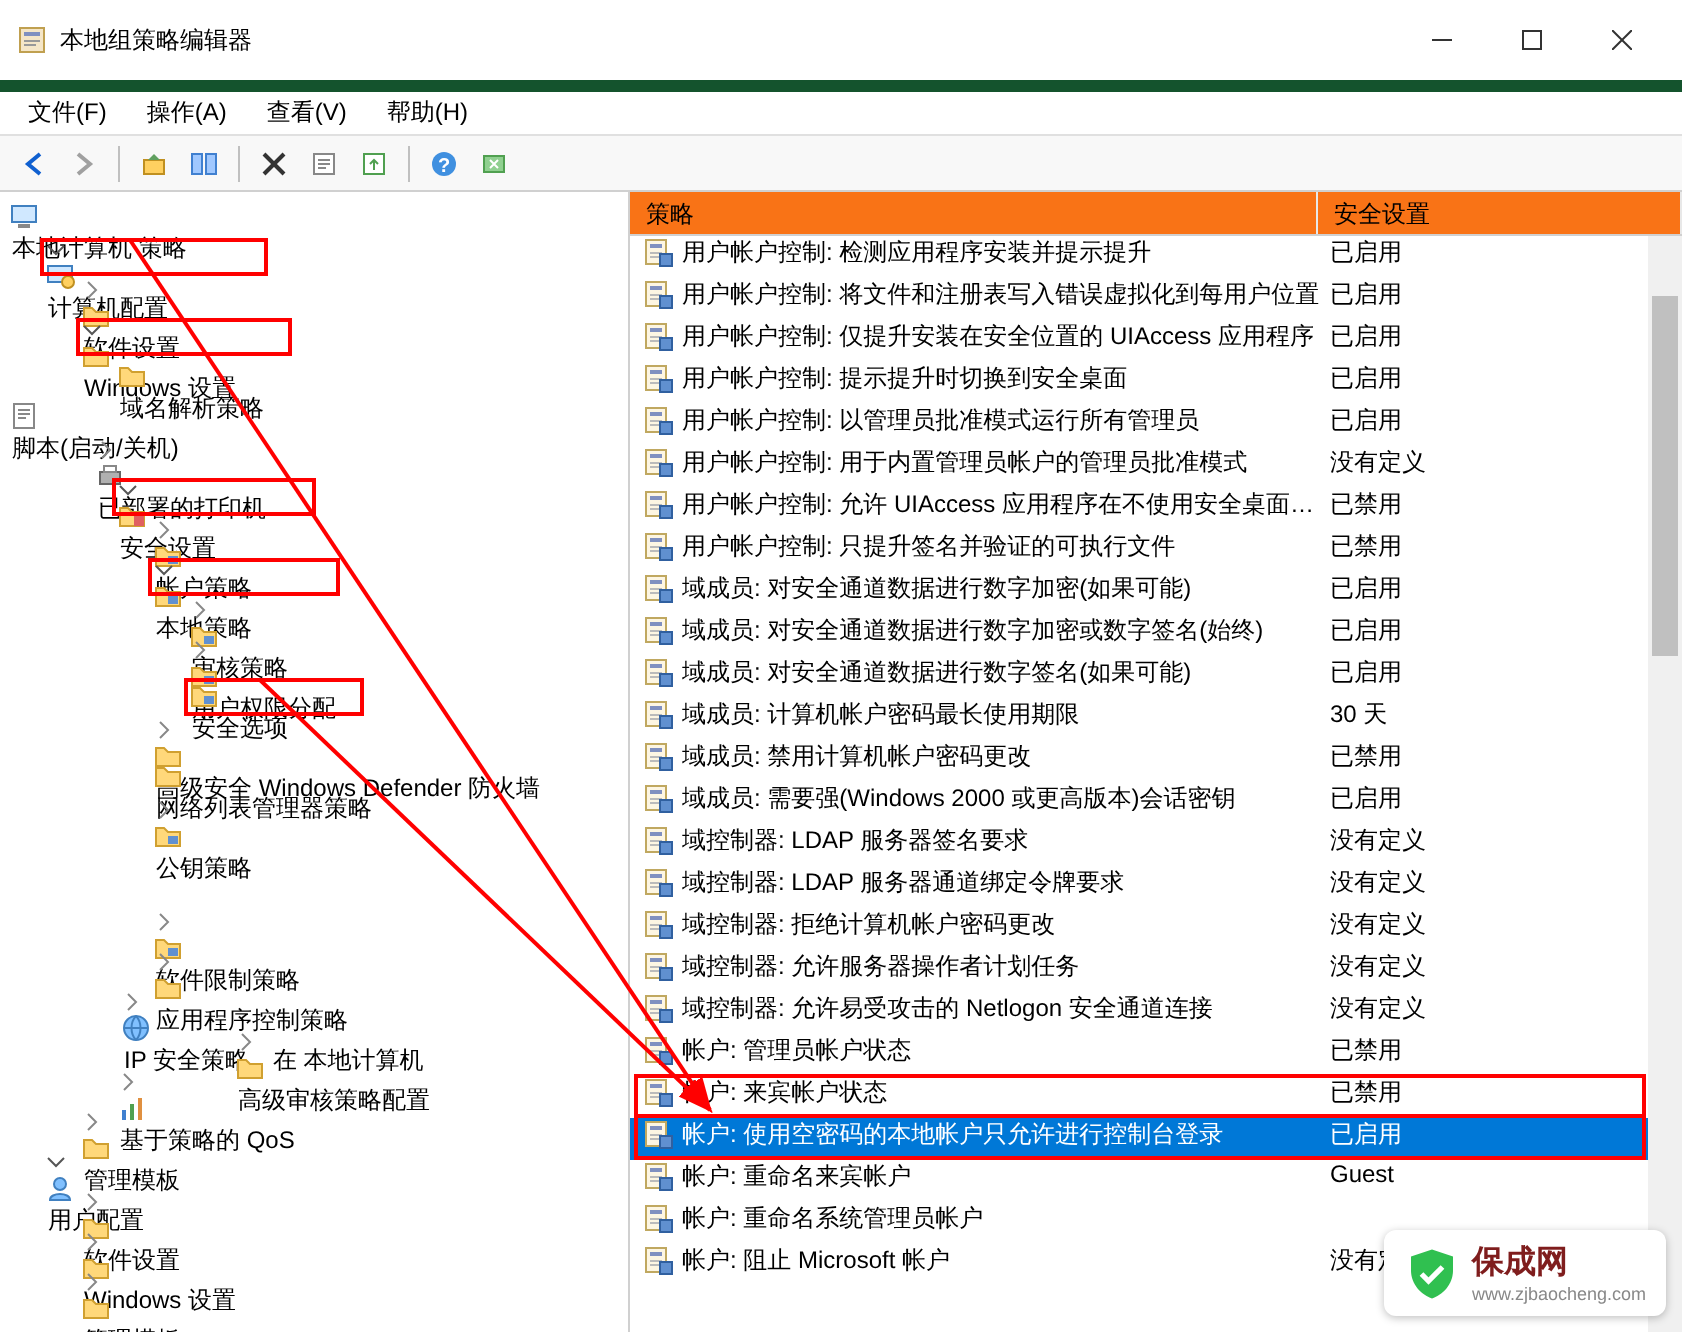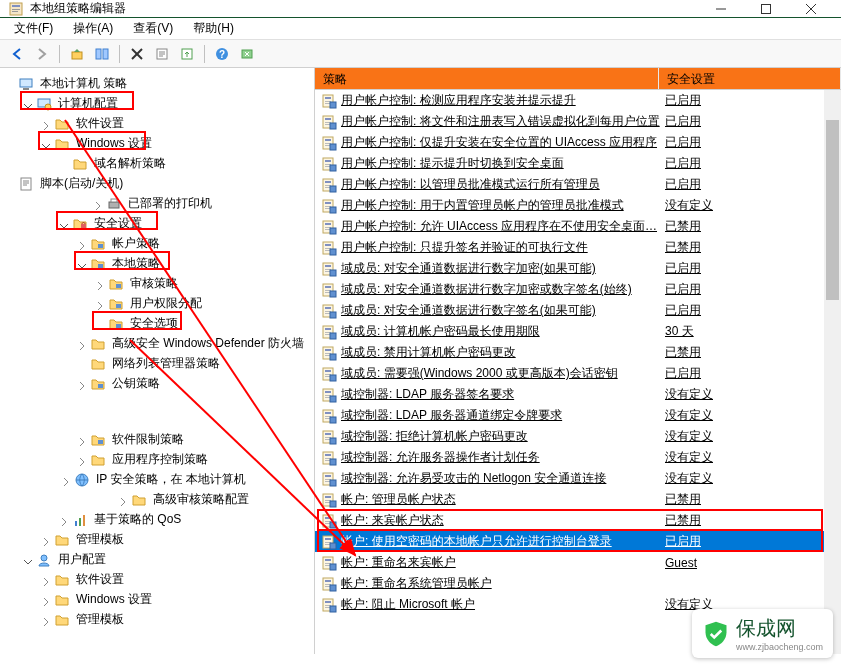--- a/index.html
+++ b/index.html
@@ -1,47 +1,47 @@
 <!DOCTYPE html>
 <html><head>
 <meta charset="utf-8">
 <style>
 * { box-sizing: border-box; margin: 0; padding: 0; }
 body { font-family: "Microsoft YaHei", "SimSun", sans-serif; font-size: 12px; background: #fff; width: 841px; height: 666px; overflow: hidden; position: relative; }
-.titlebar { height: 18px; background: #fff; border-bottom: 1px solid #14532d; display: flex; align-items: center; padding: 0 8px; }
+.titlebar { height: 46px; background: #fff; border-bottom: 6px solid #14532d; display: flex; align-items: center; padding: 0 8px; }
 .titlebar .app-icon { width: 16px; height: 16px; margin-right: 6px; }
 .titlebar .title { flex: 1; font-size: 12px; }
 .titlebar .win-btn { width: 45px; height: 30px; display: flex; align-items: center; justify-content: center; }
 .menubar { height: 22px; display: flex; align-items: center; padding: 0 8px; gap: 8px; border-bottom: 1px solid #e0e0e0; }
 .menubar span { padding: 2px 6px; }
 .toolbar { height: 28px; display: flex; align-items: center; padding: 0 6px; gap: 3px; border-bottom: 1px solid #d0d0d0; background: #f8f8f8; }
 .tool-btn { width: 22px; height: 22px; display: flex; align-items: center; justify-content: center; border: 1px solid transparent; }
 .tool-sep { width: 1px; height: 18px; background: #c0c0c0; margin: 0 3px; }
 .content { display: flex; height: calc(666px - 30px - 22px - 28px); }
 .tree-pane { width: 315px; border-right: 1px solid #d0d0d0; overflow-y: auto; padding: 4px 0; position: relative; }
 .list-pane { flex: 1; overflow-y: auto; position: relative; }
-.tree-row { display: flex; align-items: flex-end; height: 20px; padding-left: 4px; white-space: nowrap; position: relative; }
+.tree-row { display: flex; align-items: flex-start; height: 20px; padding-left: 4px; white-space: nowrap; position: relative; flex-direction: column; }
 .tree-row .expander { width: 12px; height: 12px; display: inline-flex; align-items: center; justify-content: center; font-size: 10px; color: #555; margin-right: 2px; }
 .tree-row .icon { width: 16px; height: 16px; margin-right: 4px; display: inline-flex; align-items: center; justify-content: center; }
 .tree-row .label { padding: 0 2px; }
 .redbox { border: 2px solid #ff0000; position: absolute; pointer-events: none; z-index: 10; }
 .list-header { display: flex; height: 22px; border-bottom: 1px solid #d0d0d0; background: #f97316; position: sticky; top: 0; }
 .list-header .col { padding: 3px 8px; border-right: 1px solid #e8e8e8; font-weight: normal; }
 .list-header .col1 { width: 344px; }
 .list-header .col2 { flex: 1; }
-.list-row { display: flex; height: 21px; align-items: center; padding-left: 6px; position: relative; text-decoration: underline; }
+.list-row { display: flex; height: 21px; align-items: flex-start; padding-left: 6px; position: relative; }
 .list-row.selected { background: #0078d7; color: #fff; }
 .list-row .row-icon { width: 16px; height: 16px; margin-right: 4px; display: inline-flex; align-items: center; justify-content: center; }
 .list-row .c1 { width: 324px; overflow: hidden; text-overflow: clip; white-space: nowrap; }
 .list-row .c2 { flex: 1; }
 .scrollbar { position: absolute; right: 0; top: 22px; bottom: 0; width: 17px; background: #f0f0f0; }
 .scrollthumb { position: absolute; left: 2px; right: 2px; top: 30px; height: 180px; background: #c0c0c0; }
 .watermark { position: absolute; right: 8px; bottom: 8px; display: flex; align-items: center; gap: 6px; background: #fff; padding: 6px 10px; border-radius: 6px; box-shadow: 0 1px 4px rgba(0,0,0,.25); z-index: 100; }
 .watermark .shield { width: 28px; height: 28px; }
-.watermark .txt { font-size: 20px; font-weight: normal; color: #14532d; }
+.watermark .txt { font-size: 16px; font-weight: bold; color: #7f1d1d; }
 .watermark .url { font-size: 9px; color: #888; }
 .arrow-svg { position: absolute; top: 0; left: 0; pointer-events: none; z-index: 20; }
 </style>
 </head>
 <body>
 
 <div class="titlebar">
   <span class="app-icon">
     <svg width="16" height="16">
         <rect x="2" y="2" width="12" height="12" fill="#f5e6c8" stroke="#c0a050"></rect>
@@ -204,21 +204,21 @@
         <span class="icon">
           <svg width="16" height="16">
             <rect x="3" y="2" width="10" height="12" fill="#fff" stroke="#888"></rect>
             <line x1="5" y1="5" x2="11" y2="5" stroke="#888"></line>
             <line x1="5" y1="7" x2="11" y2="7" stroke="#888"></line>
             <line x1="5" y1="9" x2="9" y2="9" stroke="#888"></line>
           </svg>
         </span>
         <span class="label">脚本(启动/关机)</span>
       </div>
-      <div class="tree-row" style="padding-left: 92px;">
+      <div class="tree-row" style="padding-left: 47px;">
         <span class="expander">
           <svg width="10" height="10">
             <path d="M3 1 L7 5 L3 9" fill="none" stroke="#888"></path>
           </svg>
         </span>
         <span class="icon">
           <svg width="16" height="16">
             <rect x="3" y="6" width="10" height="6" fill="#b0b0b0" stroke="#666"></rect>
             <rect x="5" y="3" width="6" height="3" fill="#fff" stroke="#888"></rect>
           </svg>

